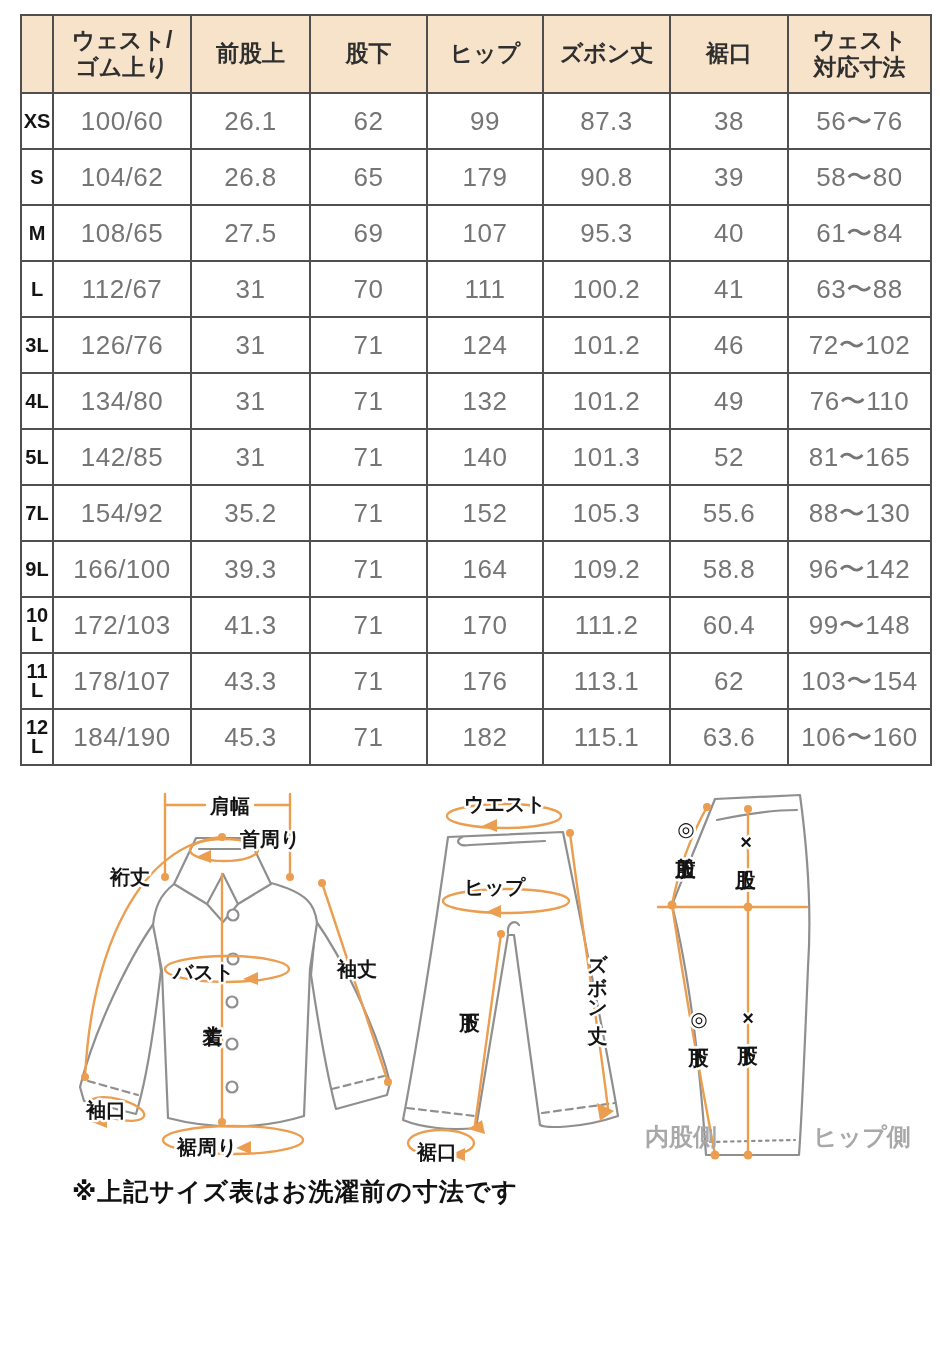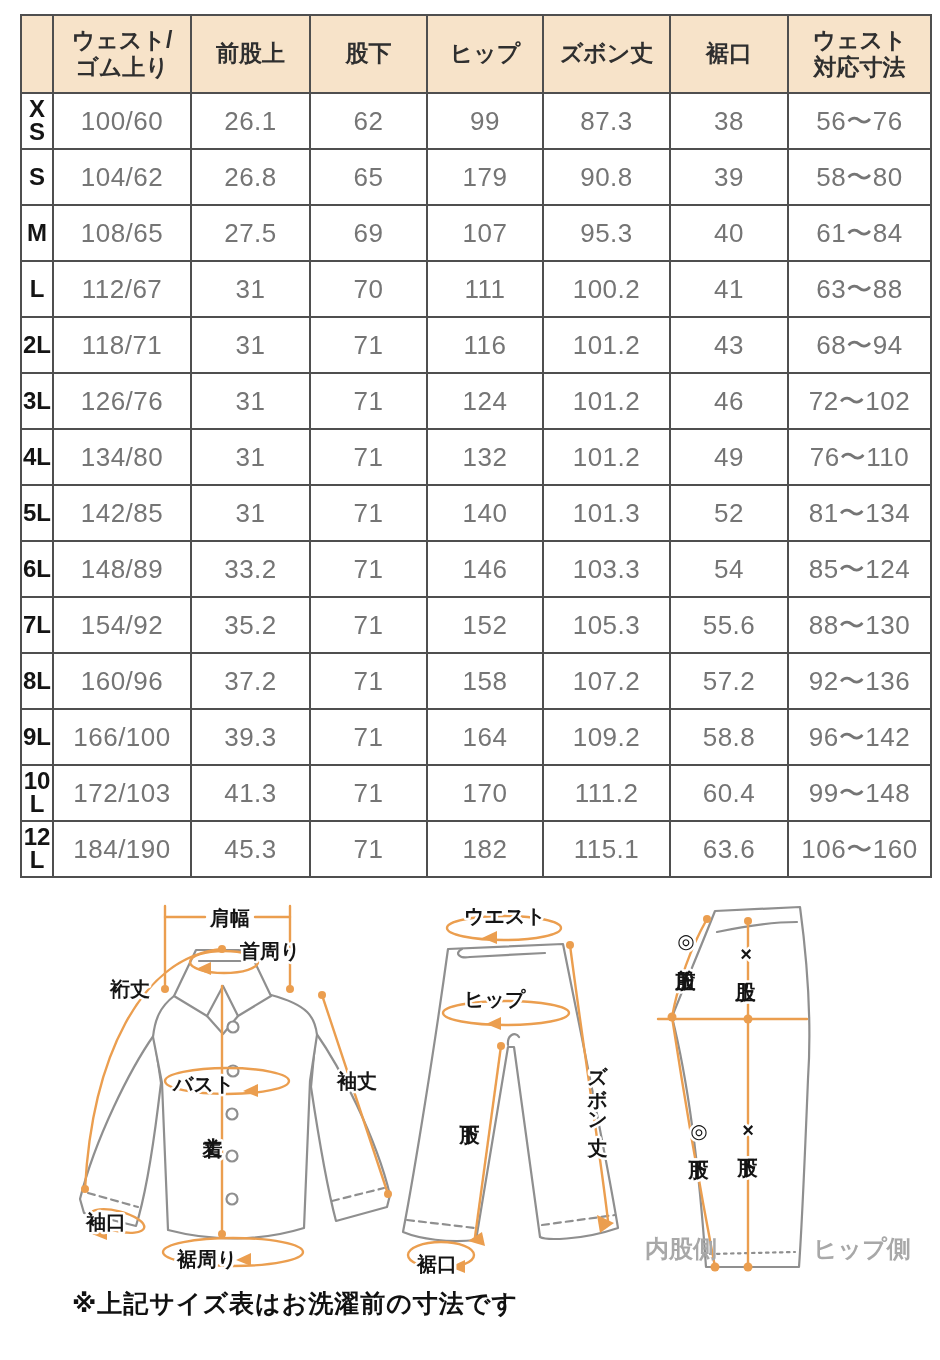--- a/index.html
+++ b/index.html
@@ -25,21 +25,21 @@
     color:#2f2f2f;
     font-size:23px;
     font-weight:bold;
     line-height:1.18;
     white-space:pre-line;
     height:72px;
     padding:2px 0;
   }
   table.size tbody tr { height:56px; }
   table.size tbody th {
-    font-size:24px;
+    font-size:20px;
     font-weight:bold;
     color:#141414;
     line-height:0.95;
     word-break:break-all;
     padding:0;
     background:#fff;
   }
   table.size tbody td {
     font-size:26px;
     color:#757575;
@@ -142,30 +142,20 @@
     <th>L</th>
     <td>112/67</td>
     <td>31</td>
     <td>70</td>
     <td>111</td>
     <td>100.2</td>
     <td>41</td>
     <td>63〜88</td>
   </tr>
       <tr>
-    <th>2L</th>
-    <td>118/71</td>
-    <td>31</td>
-    <td>71</td>
-    <td>116</td>
-    <td>101.2</td>
-    <td>43</td>
-    <td>68〜94</td>
-  </tr>
-      <tr>
     <th>3L</th>
     <td>126/76</td>
     <td>31</td>
     <td>71</td>
     <td>124</td>
     <td>101.2</td>
     <td>46</td>
     <td>72〜102</td>
   </tr>
       <tr>
@@ -179,71 +169,61 @@
     <td>76〜110</td>
   </tr>
       <tr>
     <th>5L</th>
     <td>142/85</td>
     <td>31</td>
     <td>71</td>
     <td>140</td>
     <td>101.3</td>
     <td>52</td>
-    <td>81〜134</td>
-  </tr>
-      <tr>
-    <th>6L</th>
-    <td>148/89</td>
-    <td>33.2</td>
-    <td>71</td>
-    <td>146</td>
-    <td>103.3</td>
-    <td>54</td>
-    <td>85〜124</td>
+    <td>81〜165</td>
   </tr>
       <tr>
     <th>7L</th>
     <td>154/92</td>
     <td>35.2</td>
     <td>71</td>
     <td>152</td>
     <td>105.3</td>
     <td>55.6</td>
     <td>88〜130</td>
   </tr>
       <tr>
-    <th>8L</th>
-    <td>160/96</td>
-    <td>37.2</td>
-    <td>71</td>
-    <td>158</td>
-    <td>107.2</td>
-    <td>57.2</td>
-    <td>92〜136</td>
-  </tr>
-      <tr>
     <th>9L</th>
     <td>166/100</td>
     <td>39.3</td>
     <td>71</td>
     <td>164</td>
     <td>109.2</td>
     <td>58.8</td>
     <td>96〜142</td>
   </tr>
       <tr>
     <th>10L</th>
     <td>172/103</td>
     <td>41.3</td>
     <td>71</td>
     <td>170</td>
     <td>111.2</td>
     <td>60.4</td>
     <td>99〜148</td>
+  </tr>
+      <tr>
+    <th>11L</th>
+    <td>178/107</td>
+    <td>43.3</td>
+    <td>71</td>
+    <td>176</td>
+    <td>113.1</td>
+    <td>62</td>
+    <td>103〜154</td>
   </tr>
       <tr>
     <th>12L</th>
     <td>184/190</td>
     <td>45.3</td>
     <td>71</td>
     <td>182</td>
     <td>115.1</td>
     <td>63.6</td>
     <td>106〜160</td>

